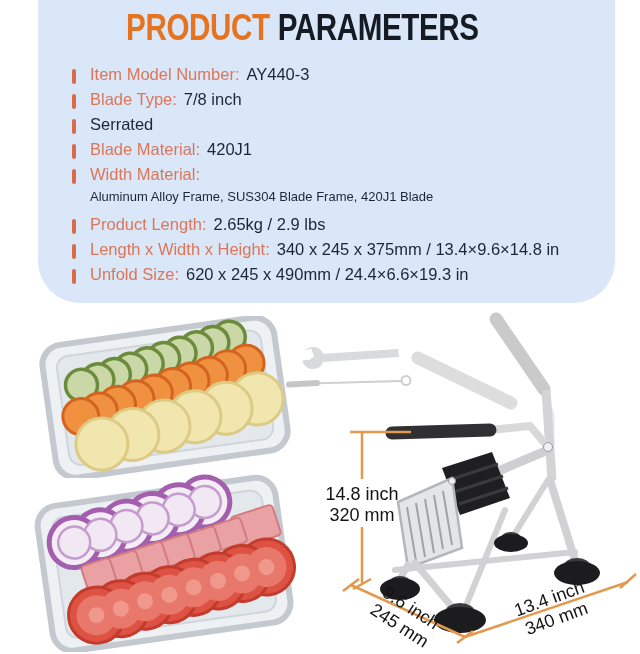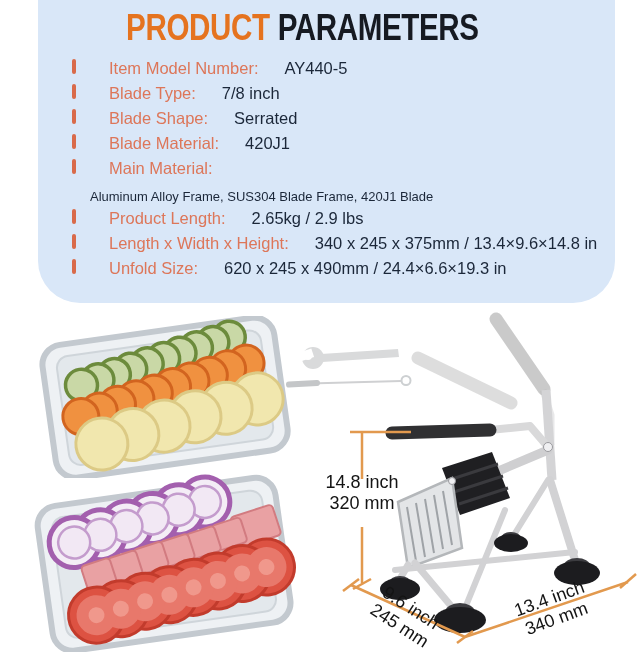--- a/index.html
+++ b/index.html
@@ -9,21 +9,21 @@
   .panel{position:absolute;left:38px;top:0;width:577px;height:303px;
          background:var(--panel-blue,#d9e7f8);border-radius:0 0 42px 42px;}
 
   .title{position:absolute;left:0;top:7px;width:100%;text-align:left;
          font-weight:bold;font-size:37px;letter-spacing:-.5px;white-space:nowrap;padding-left:44px;}
   .title .inner{display:inline-block;transform:scaleX(.8);}
   .title .hl{color:var(--title-accent,#e5731f);margin-right:10px;}
   .title .rest{color:var(--title-text,#161a22);}
 
   .spec-list{position:absolute;left:34px;top:59px;display:flex;flex-direction:column;}
-  .spec-row{display:flex;align-items:flex-start;height:25px;font-size:16.5px;white-space:nowrap;gap:19px;}
+  .spec-row{display:flex;align-items:flex-end;height:25px;font-size:16.5px;white-space:nowrap;}
   .spec-row .bar{width:4px;height:15px;border-radius:2px;background:var(--bar,#d96a4a);
                  margin-right:14px;flex:none;}
   .lab{color:var(--label,#dd7659);margin-right:7px;}
   .val{color:var(--value,#1b2739);}
   .spec-cont{height:25px;line-height:25px;padding-left:18px;font-size:13px;white-space:nowrap;}
 
   .abs{position:absolute;}
   .dim-label{position:absolute;text-align:center;font-size:18px;line-height:1.16;
              color:var(--dim-text,#141414);z-index:5;}
 </style>
@@ -35,40 +35,39 @@
   <div class="panel">
     <div class="title">
       <span class="inner">
         <span class="hl">PRODUCT</span><span class="rest">PARAMETERS</span>
       </span>
     </div>
     <div class="spec-list">
         <div class="spec-row">
           <span class="bar"></span>
           <span class="lab">Item Model Number:</span>
-          <span class="val">AY440-5</span>
+          <span class="val">AY440-3</span>
         </div>
         <div class="spec-row">
           <span class="bar"></span>
           <span class="lab">Blade Type:</span>
           <span class="val">7/8 inch</span>
         </div>
         <div class="spec-row">
           <span class="bar"></span>
-          <span class="lab">Blade Shape:</span>
           <span class="val">Serrated</span>
         </div>
         <div class="spec-row">
           <span class="bar"></span>
           <span class="lab">Blade Material:</span>
           <span class="val">420J1</span>
         </div>
         <div class="spec-row">
           <span class="bar"></span>
-          <span class="lab">Main Material:</span>
+          <span class="lab">Width Material:</span>
         </div>
         <div class="spec-cont val">Aluminum Alloy Frame, SUS304 Blade Frame, 420J1 Blade</div>
         <div class="spec-row">
           <span class="bar"></span>
           <span class="lab">Product Length:</span>
           <span class="val">2.65kg / 2.9 lbs</span>
         </div>
         <div class="spec-row">
           <span class="bar"></span>
           <span class="lab">Length x Width x Height:</span>
@@ -262,21 +261,21 @@
       <line x1="47" y1="232" x2="47" y2="288"></line>
       <line x1="38" y1="294" x2="56" y2="284"></line>
       <line x1="36" y1="290" x2="150" y2="342"></line>
       <line x1="28" y1="296" x2="44" y2="284"></line>
       <line x1="142" y1="348" x2="158" y2="336"></line>
       <line x1="150" y1="342" x2="313" y2="287"></line>
       <line x1="305" y1="293" x2="321" y2="279"></line>
     </g>
   </svg>
 
-  <div class="dim-label" style="left:316px;top:472px;width:92px;">
+  <div class="dim-label" style="left:316px;top:484px;width:92px;">
     <div>14.8 inch</div>
     <div>320 mm</div>
   </div>
   <div class="dim-label" style="left:349px;top:596px;width:112px;transform:rotate(33deg);">
     <div>9.6 inch</div>
     <div>245 mm</div>
   </div>
   <div class="dim-label" style="left:483px;top:588px;width:140px;transform:rotate(-20deg);">
     <div>13.4 inch</div>
     <div>340 mm</div>

